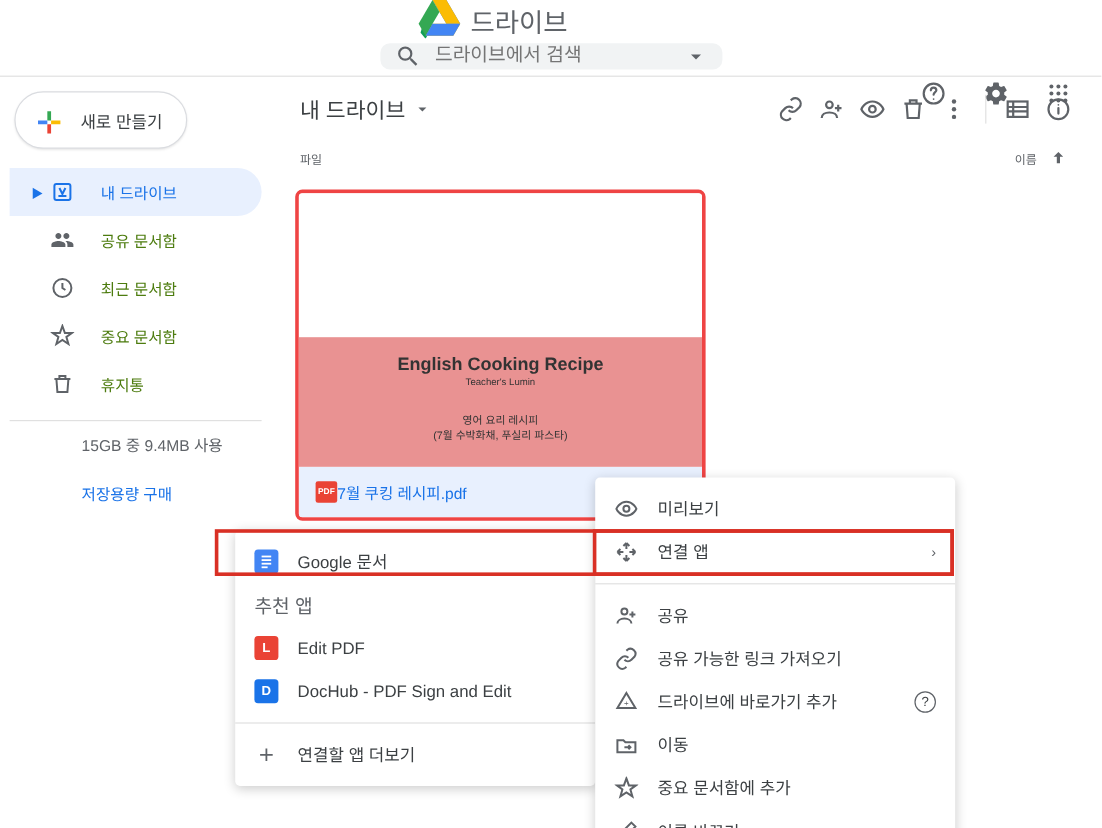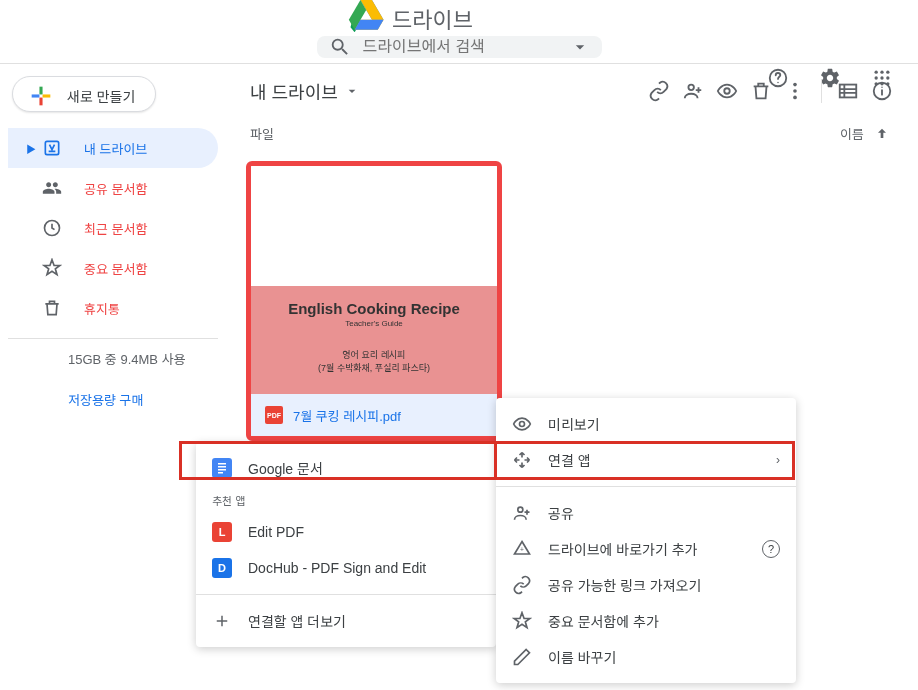--- a/index.html
+++ b/index.html
@@ -13,62 +13,62 @@
   .search-bar { flex: 1; max-width: 480px; height: 46px; background: #f1f3f4; border-radius: 8px; display: flex; align-items: center; padding: 0 12px; margin: 0 12px; }
   .search-input { flex: 1; border: none; background: transparent; font-size: 16px; color: #6d28d9; outline: none; margin-left: 12px; }
   .header-actions { display: flex; align-items: center; gap: 12px; margin-left: auto; }
   .icon-btn { width: 40px; height: 40px; display: flex; align-items: center; justify-content: center; color: #5f6368; cursor: pointer; border-radius: 50%; }
   
   
   .body-wrap { display: flex; height: calc(100% - 64px); }
   
   
   .sidebar { width: 238px; padding: 12px 8px; }
-  .new-btn { display: inline-flex; align-items: center; height: 36px; padding: 4px 20px 0 14px; border-radius: 24px; border: 1px solid #dadce0; box-shadow: 0 1px 2px rgba(0,0,0,0.1); margin-bottom: 16px; margin-left: 4px; background: #fff; cursor: pointer; justify-content: center; }
+  .new-btn { display: inline-flex; align-items: center; height: 48px; padding: 4px 20px 0 14px; border-radius: 24px; border: 1px solid #dadce0; box-shadow: 0 1px 2px rgba(0,0,0,0.1); margin-bottom: 16px; margin-left: 4px; background: #fff; cursor: pointer; justify-content: center; }
   .new-plus { width: 28px; height: 28px; }
   .new-label { margin-left: 12px; font-size: 14px; color: #3c4043; }
-  .nav-item { display: flex; align-items: center; height: 40px; padding: 0 12px 0 18px; border-radius: 0 20px 20px 0; margin-right: 12px; font-size: 13px; color: #ef4444; cursor: pointer; }
+  .nav-item { display: flex; align-items: center; height: 40px; padding: 0 12px 0 18px; border-radius: 0 20px 20px 0; margin-right: 12px; font-size: 13px; color: #4d7c0f; cursor: pointer; }
   .nav-item.active { background: #e8f0fe; color: #1a73e8; }
   .nav-item svg, .nav-item .nav-icon { width: 20px; height: 20px; margin-right: 22px; flex-shrink: 0; }
   .nav-caret { width: 10px; height: 10px; margin-right: 6px; color: #5f6368; font-size: 10px; display: flex; align-items: center;}
   .nav-item.active .nav-caret { color: #1a73e8;}
   .sidebar hr { border: none; border-top: 1px solid #e0e0e0; margin: 10px 12px 10px 0; }
   .storage { padding: 4px 12px 0 18px; display:flex; align-items:center; }
   .storage .nav-icon { margin-right: 22px;}
   .storage-text { font-size: 13px; color: #5f6368; margin-left: 60px; margin-top: 10px; }
   .buy-link { font-size: 13px; color: #1a73e8; margin-left: 60px; margin-top: 22px; cursor: pointer; display:inline-block;}
   
   
   .main { flex: 1; padding: 14px 20px 0 8px; position: relative; }
   .toolbar { display: flex; align-items: center; justify-content: space-between; padding: 0 4px 14px 4px; }
   .breadcrumb { font-size: 18px; color: #3c4043; display: flex; align-items: center; gap: 6px; }
   .tb-actions { display: flex; align-items: center; gap: 10px; }
   .tb-icon { width: 24px; height: 24px; display: flex; align-items: center; justify-content: center; color: #5f6368; cursor: pointer; }
   .tb-divider { width: 1px; height: 24px; background: #e0e0e0; margin: 0 4px; }
   
-  .section-row { display: flex; align-items: center; justify-content: space-between; padding: 6px 8px 18px 4px; font-size: 13px; color: #5f6368; }
+  .section-row { display: flex; align-items: center; justify-content: space-between; padding: 6px 8px 18px 4px; font-size: 10px; color: #5f6368; }
   .sort { display: flex; align-items: center; gap: 10px; margin-left: 14px; }
   
-  .file-card { width: 256px; border: 5px solid #ef4444; border-radius: 6px; overflow: hidden; background: #fff; }
+  .file-card { width: 342px; border: 3px solid #ef4444; border-radius: 6px; overflow: hidden; background: #fff; }
   .file-thumb { height: 228px; display: flex; align-items: flex-end; justify-content: center; background: #fff; }
   .recipe { width: 100%; height: 108px; background: #e99292; text-align: center; color: #333; padding-top: 14px; }
   .recipe-title { font-size: 15px; font-weight: bold; }
   .recipe-sub { font-size: 8px; margin-top: 2px;}
   .recipe-kor { font-size: 9px; margin-top: 20px;}
   .recipe-kor2 { font-size: 9px; }
-  .file-footer { height: 42px; background: #e8f0fe; display: flex; align-items: center; padding: 0 14px; gap: 10px; font-size: 13px; color: #1a73e8; }
+  .file-footer { height: 42px; background: #e8f0fe; display: flex; align-items: center; padding: 0 14px; font-size: 13px; color: #1a73e8; }
   .file-footer.sel { background: #e8f0fe; }
   .pdf-badge { width: 18px; height: 18px; background: #ea4335; border-radius: 2px; color: #fff; font-size: 7px; font-weight: bold; display: flex; align-items: center; justify-content: center; }
   
   
   .ctx-menu { position: absolute; background: #fff; border-radius: 4px; box-shadow: 0 2px 10px rgba(0,0,0,0.2); padding: 8px 0; font-size: 14px; color: #3c4043; z-index: 10; }
   .ctx-item { display: flex; align-items: center; height: 36px; padding: 0 16px; cursor: pointer; gap: 16px; }
   .ctx-icon { width: 20px; height: 20px; display: flex; align-items: center; justify-content: center; color: #5f6368; flex-shrink: 0; }
   .ctx-divider { height: 1px; background: #e0e0e0; margin: 8px 0; }
-  .ctx-heading { font-size: 11px; color: #5f6368; padding: 6px 16px; }
+  .ctx-heading { font-size: 16px; color: #5f6368; padding: 6px 16px; }
   .ctx-arrow { margin-left: auto; font-size: 12px; color: #5f6368; }
   .ctx-help { margin-left: auto; width:18px; height:18px; border:1.5px solid #5f6368; border-radius:50%; font-size:11px; display:flex; align-items:center; justify-content:center;}
   
   .highlight-box { position: absolute; border: 3px solid #d93025; pointer-events: none; z-index: 20; }
   
   .app-icon { width:20px; height:20px; border-radius:3px; display:flex; align-items:center; justify-content:center; color:#fff; font-size:11px; font-weight:bold; flex-shrink:0; }
   .app-google-docs { background: #4285f4; }
   .app-lumin { background: #ea4335; }
   .app-dochub { background: #1a73e8; }
   
@@ -250,21 +250,21 @@
         <svg width="16" height="16" viewBox="0 0 24 24" fill="#5f6368">
             <path d="M12 4l-6 6h4v8h4v-8h4z"></path>
           </svg>
       </div>
     </div>
 
     <div class="file-card">
       <div class="file-thumb">
         <div class="recipe">
           <div class="recipe-title">English Cooking Recipe</div>
-          <div class="recipe-sub">Teacher's Guide</div>
+          <div class="recipe-sub">Teacher's Lumin</div>
           <div class="recipe-kor">영어 요리 레시피</div>
           <div class="recipe-kor2">(7월 수박화채, 푸실리 파스타)</div>
         </div>
       </div>
       <div class="file-footer sel">
         <div class="pdf-badge">PDF</div>
         <span>7월 쿠킹 레시피.pdf</span>
       </div>
     </div>
 
@@ -324,35 +324,44 @@
         <div class="ctx-icon">
             <svg width="20" height="20" viewBox="0 0 24 24" fill="none" stroke="#5f6368" stroke-width="2">
               <circle cx="10" cy="8" r="3"></circle>
               <path d="M3 20c0-3 3-5 7-5s7 2 7 5M18 8v6M15 11h6"></path>
             </svg>
           </div>
         <span>공유</span>
       </div>
       <div class="ctx-item">
         <div class="ctx-icon">
+            <svg width="20" height="20" viewBox="0 0 24 24" fill="none" stroke="#5f6368" stroke-width="2">
+              <path d="M10 13a5 5 0 007 0l3-3a5 5 0 00-7-7l-1 1M14 11a5 5 0 00-7 0l-3 3a5 5 0 007 7l1-1"></path>
+            </svg>
+          </div>
+        <span>공유 가능한 링크 가져오기</span>
+      </div>
+      <div class="ctx-item">
+        <div class="ctx-icon">
             <svg width="20" height="20" viewBox="0 0 24 24" fill="#5f6368">
               <path d="M12 3l9 15H3z" fill="none" stroke="#5f6368" stroke-width="2"></path>
               <text x="12" y="16" font-size="8" text-anchor="middle" fill="#5f6368">+</text>
             </svg>
           </div>
         <span>드라이브에 바로가기 추가</span>
         <div class="ctx-help">?</div>
       </div>
       <div class="ctx-item">
         <div class="ctx-icon">
             <svg width="20" height="20" viewBox="0 0 24 24" fill="none" stroke="#5f6368" stroke-width="2">
-              <path d="M10 13a5 5 0 007 0l3-3a5 5 0 00-7-7l-1 1M14 11a5 5 0 00-7 0l-3 3a5 5 0 007 7l1-1"></path>
-            </svg>
-          </div>
-        <span>공유 가능한 링크 가져오기</span>
+              <path d="M3 7h6l2 2h10v10H3z"></path>
+              <path d="M10 14h6M14 12l2 2-2 2"></path>
+            </svg>
+          </div>
+        <span>이동</span>
       </div>
       <div class="ctx-item">
         <div class="ctx-icon">
             <svg width="20" height="20" viewBox="0 0 24 24" fill="none" stroke="#5f6368" stroke-width="2">
               <path d="M12 2l2.5 7h7l-5.5 4 2 7-6-4-6 4 2-7L2.5 9h7z"></path>
             </svg>
           </div>
         <span>중요 문서함에 추가</span>
       </div>
       <div class="ctx-item">

